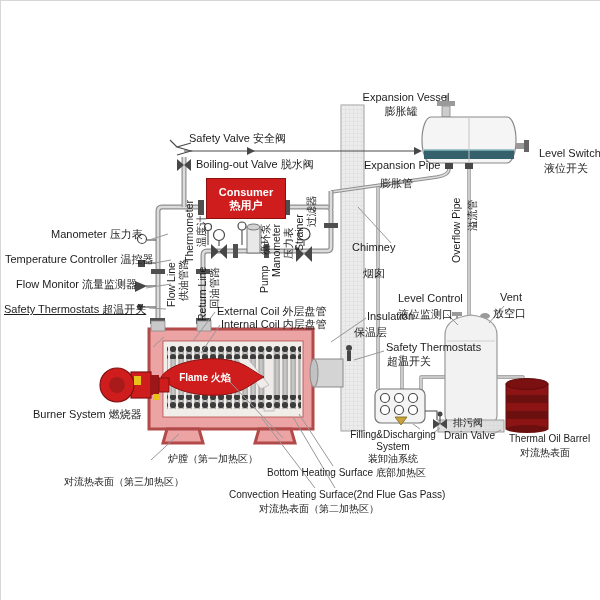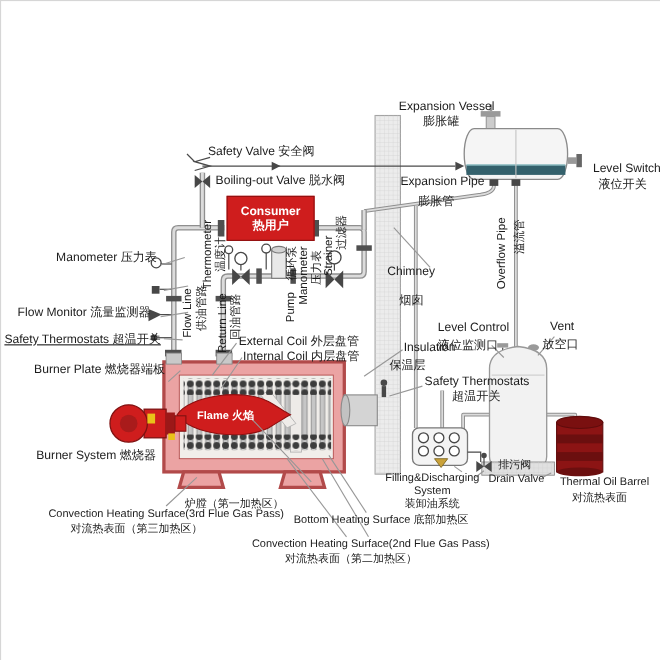--- a/index.html
+++ b/index.html
@@ -250,34 +250,33 @@
 <div class="lbl" style="left:363px;top:158px;">Expansion Pipe</div>
 <div class="lbl" style="left:379px;top:176px;">膨胀管</div>
 <div class="lbl" style="left:351px;top:240px;">Chimney</div>
 <div class="lbl" style="left:362px;top:255px;margin-top:11px;">烟囱</div>
 <div class="lbl" style="left:397px;top:291px;">Level Control</div>
 <div class="lbl" style="left:397px;top:307px;">液位监测口</div>
 <div class="lbl" style="left:499px;top:290px;">Vent</div>
 <div class="lbl" style="left:492px;top:306px;">放空口</div>
 
 <div class="lbl" style="left:50px;top:227px;">Manometer 压力表</div>
+<div class="lbl" style="left:4px;top:252px;">Temperature Controller  温控器</div>
 <div class="lbl" style="left:15px;top:277px;">Flow Monitor 流量监测器</div>
 <div class="lbl" style="left:3px;top:302px;text-decoration:underline;">Safety Thermostats 超温开关</div>
-<div class="lbl" style="left:30px;top:329px;">Burner Plate 燃烧器端板</div>
 <div class="lbl" style="left:32px;top:407px;">Burner System 燃烧器</div>
 
 <div class="lbl" style="left:216px;top:304px;">External Coil 外层盘管</div>
 <div class="lbl" style="left:220px;top:317px;">Internal Coil 内层盘管</div>
 <div class="lbl" style="left:366px;top:309px;">Insulation</div>
 <div class="lbl" style="left:353px;top:325px;text-align:right;">保温层</div>
 <div class="lbl" style="left:385px;top:340px;">Safety Thermostats</div>
-<div class="lbl" style="left:386px;top:354px;margin-left:24px;">超温开关</div>
+<div class="lbl" style="left:386px;top:354px;">超温开关</div>
 
 <div class="lbl sm" style="left:167px;top:452px;">炉膛（第一加热区）</div>
-<div class="lbl sm" style="left:43px;top:461px;">Convection Heating Surface(3rd Flue Gas Pass)</div>
 <div class="lbl sm" style="left:63px;top:475px;">对流热表面（第三加热区）</div>
 <div class="lbl sm" style="left:266px;top:466px;">Bottom Heating Surface 底部加热区</div>
 <div class="lbl sm" style="left:228px;top:488px;">Convection Heating Surface(2nd Flue Gas Pass)</div>
 <div class="lbl sm" style="left:258px;top:502px;">对流热表面（第二加热区）</div>
 
 <div class="lbl sm ctr" style="left:337px;top:428px;width:110px;">Filling&amp;Discharging</div>
 <div class="lbl sm ctr" style="left:337px;top:440px;width:110px;">System</div>
 <div class="lbl sm ctr" style="left:337px;top:452px;width:110px;">装卸油系统</div>
 <div class="lbl sm" style="left:443px;top:429px;">Drain Valve</div>
 <div class="lbl sm" style="left:452px;top:416px;">排污阀</div>

